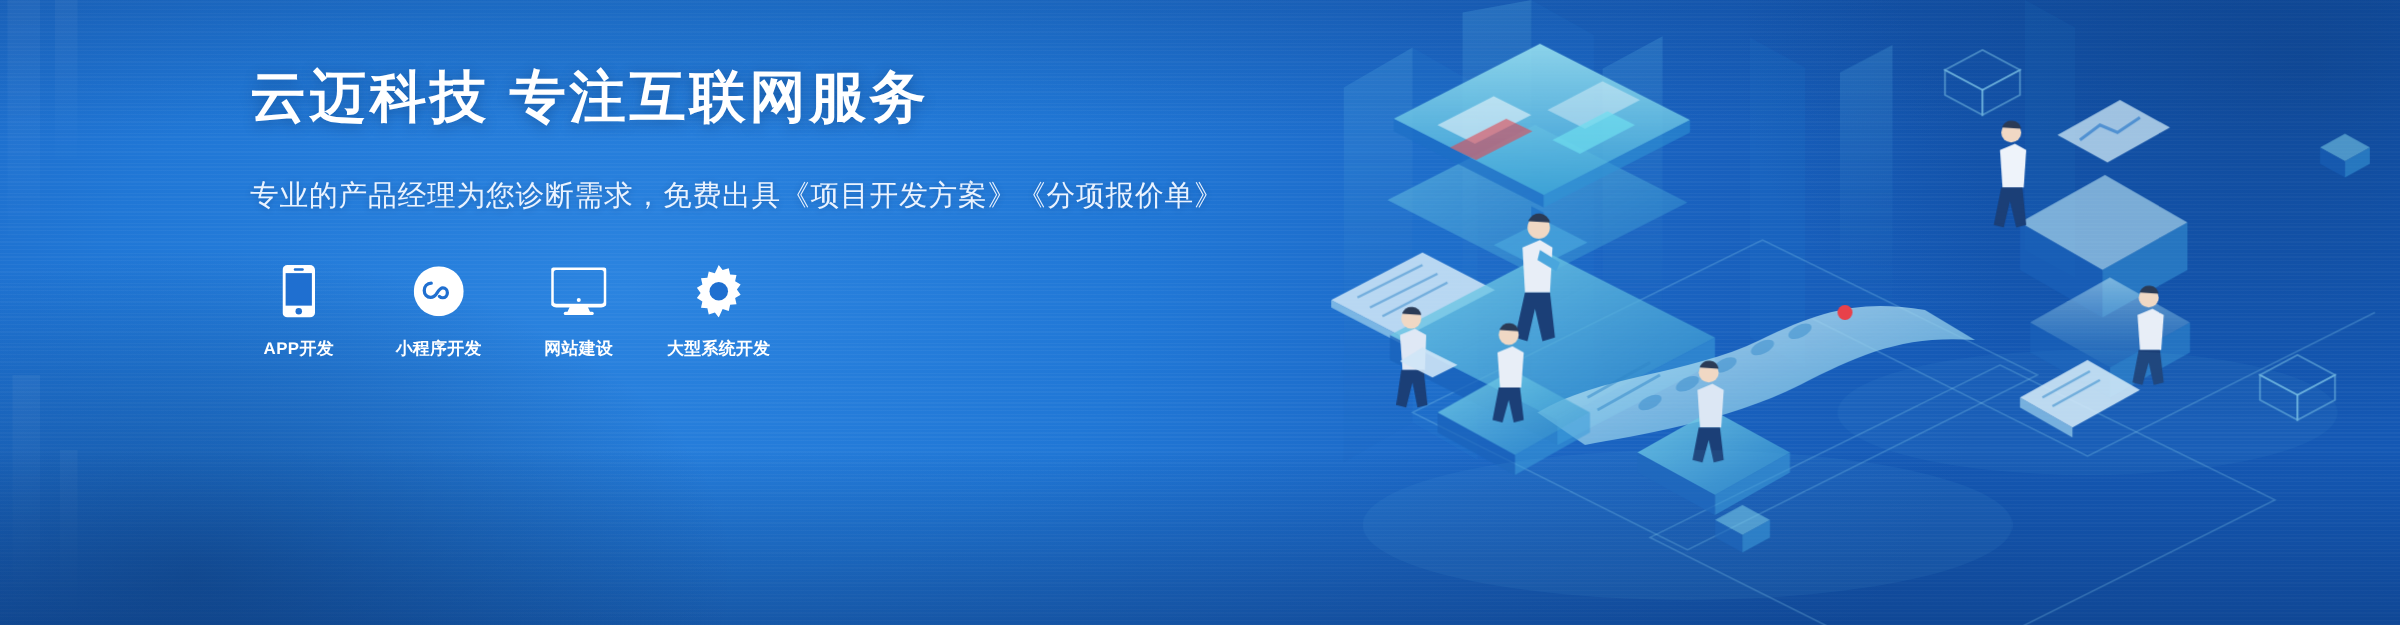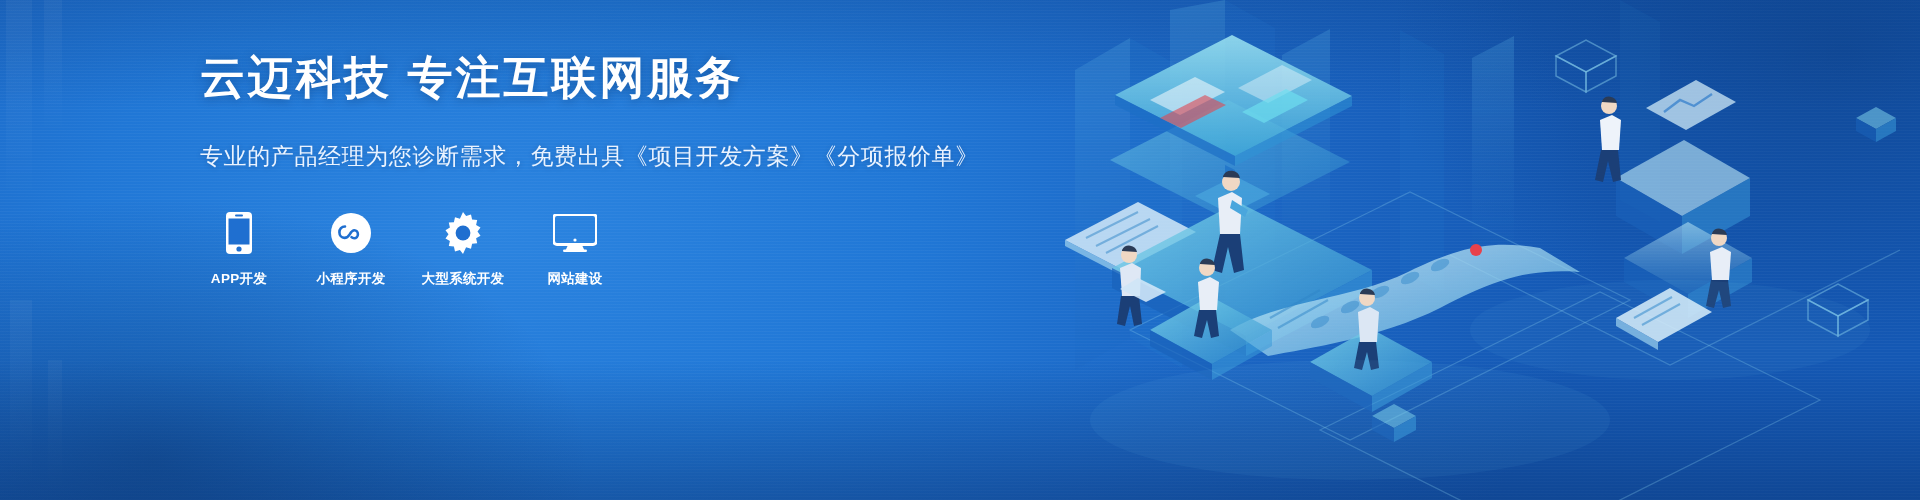--- a/index.html
+++ b/index.html
@@ -114,40 +114,40 @@
             <circle cx="20" cy="20" r="20"></circle>
             <path d="M14 13.5c-3.4 0-5.6 2.6-5.6 5.8 0 3.1 2.1 5.6 5 5.6 2.4 0 4.1-1.6 5.3-3.6 1.3-2.1 2.6-4 4.6-4 2.1 0 3.6 1.7 3.6 3.9 0 2.3-1.6 4-3.7 4-1.1 0-2-.4-2.7-1.1" fill="none" stroke="#1f6fd0" stroke-width="2.6" stroke-linecap="round"></path>
           </svg>
         </span>
         <span class="lbl">小程序开发</span>
       </div>
 
 
       <div class="svc">
         <span class="glyph">
-          <svg width="42" height="42" viewBox="0 0 42 42">
-            <path d="M21 0l3.1 4.0 4.9-1.5 1.1 5.0 5.1.4-1.1 5.0 4.4 2.6-3.0 4.1 3.0 4.1-4.4 2.6 1.1 5.0-5.1.4-1.1 5.0-4.9-1.5L21 42l-3.1-4.0-4.9 1.5-1.1-5.0-5.1-.4 1.1-5.0L3.5 26.4l3.0-4.1-3.0-4.1 4.4-2.6-1.1-5.0 5.1-.4 1.1-5.0 4.9 1.5z"></path>
-            <circle cx="21" cy="21" r="7.4" fill="#1f6fd0"></circle>
-          </svg>
-        </span>
-        <span class="lbl">大型系统开发</span>
-      </div>
-
-      <div class="svc">
-        <span class="glyph">
           <svg width="44" height="38" viewBox="0 0 44 38">
             <rect x="0.5" y="0.5" width="43" height="30" rx="3.5" ry="3.5" fill="none" stroke="#ffffff" stroke-width="3"></rect>
             <circle cx="22" cy="26" r="1.6"></circle>
             <path d="M15 31l-2.5 5.5h19L29 31z"></path>
             <rect x="10" y="35.4" width="24" height="2.6" rx="1.3"></rect>
           </svg>
         </span>
         <span class="lbl">网站建设</span>
       </div>
 
+      <div class="svc">
+        <span class="glyph">
+          <svg width="42" height="42" viewBox="0 0 42 42">
+            <path d="M21 0l3.1 4.0 4.9-1.5 1.1 5.0 5.1.4-1.1 5.0 4.4 2.6-3.0 4.1 3.0 4.1-4.4 2.6 1.1 5.0-5.1.4-1.1 5.0-4.9-1.5L21 42l-3.1-4.0-4.9 1.5-1.1-5.0-5.1-.4 1.1-5.0L3.5 26.4l3.0-4.1-3.0-4.1 4.4-2.6-1.1-5.0 5.1-.4 1.1-5.0 4.9 1.5z"></path>
+            <circle cx="21" cy="21" r="7.4" fill="#1f6fd0"></circle>
+          </svg>
+        </span>
+        <span class="lbl">大型系统开发</span>
+      </div>
+
     </div>
   </div>
 
   <div class="illus">
     <svg width="900" height="500" viewBox="0 0 900 500">
       <defs>
         <linearGradient id="gScreen" x1="0" y1="0" x2="0" y2="1">
           <stop offset="0" stop-color="#9fe6f2" stop-opacity=".95"></stop>
           <stop offset="1" stop-color="#3fa9d8" stop-opacity=".85"></stop>
         </linearGradient>

